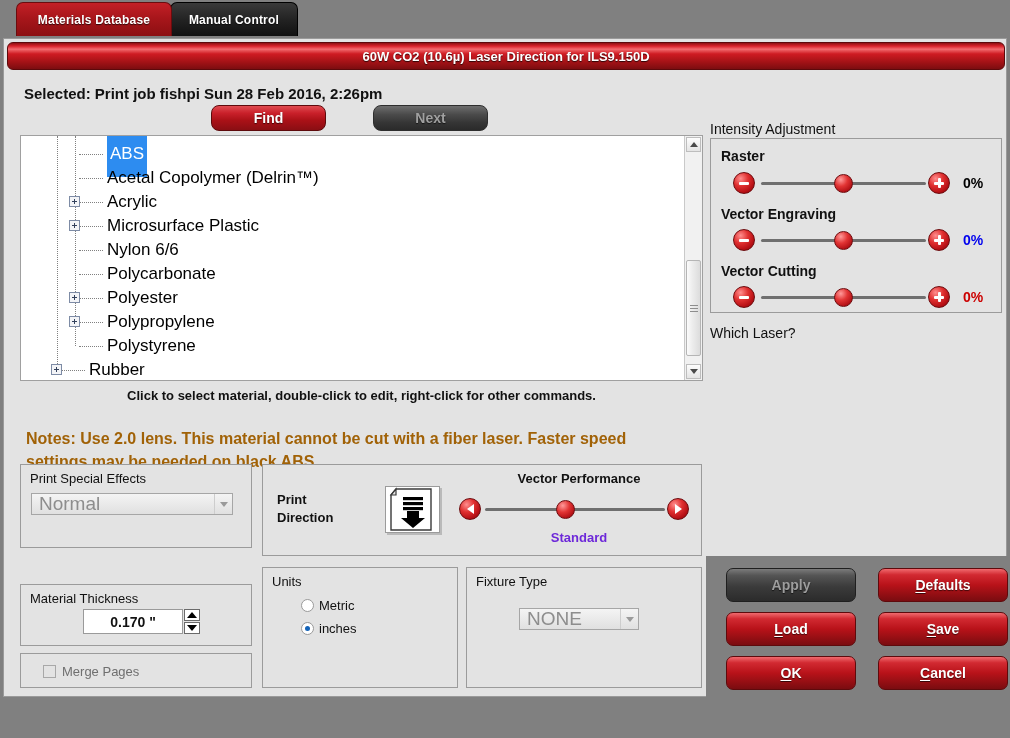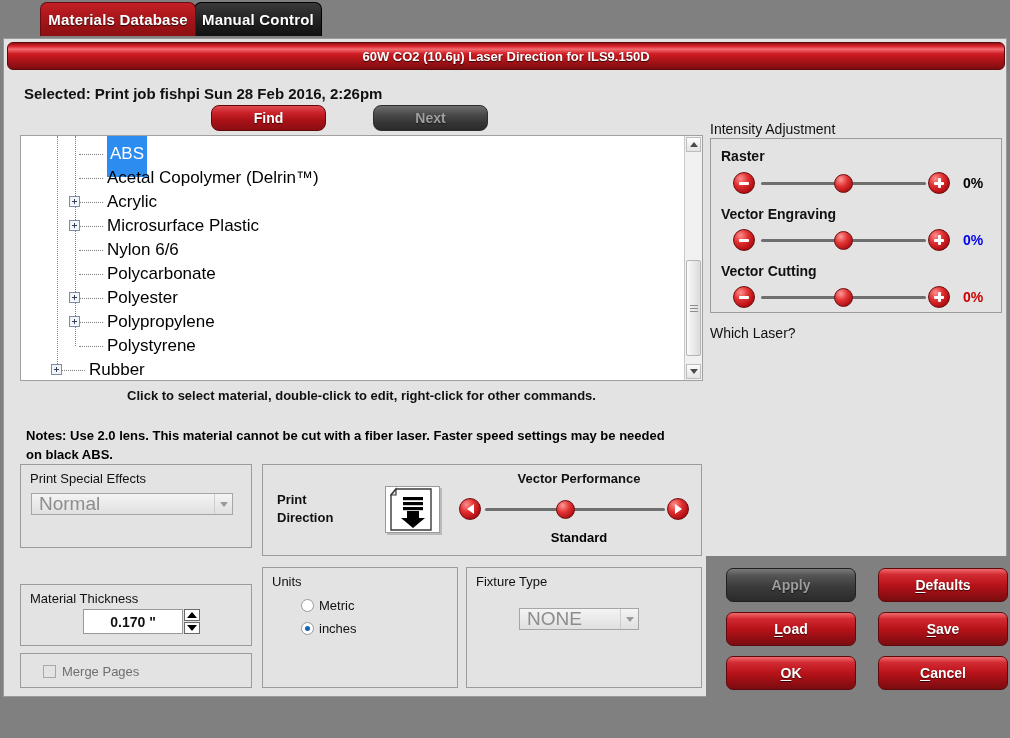--- a/index.html
+++ b/index.html
@@ -11,27 +11,26 @@
     overflow:hidden;
     position:relative;
     -webkit-font-smoothing:none;
   }
 
   
   #tabstrip { position:absolute; left:0; top:0; width:1010px; height:38px; }
   .tab {
     position:absolute; top:2px; height:34px;
     border-radius:7px 7px 0 0;
-    color:#fff; font-size:15px; font-weight:bold;
+    color:#fff; font-size:12px; font-weight:bold;
     display:flex; align-items:center; justify-content:center;
     letter-spacing:0.2px;
     border:1px solid #2a2a2a;
     border-bottom:none;
     text-shadow:0 1px 1px rgba(0,0,0,.7);
-    margin-left:24px;
   }
   #tab-materials {
     left:16px; width:156px;
     background:linear-gradient(to bottom,#c32026 0%,#a8161b 45%,#8c0f12 100%);
     border-color:#6b0c0e;
     z-index:3;
   }
   #tab-manual {
     left:170px; width:128px;
     background:linear-gradient(to bottom,#3a3a3a 0%,#232323 50%,#111 100%);
@@ -141,21 +140,21 @@
     display:block; width:8px; height:1px; background:#8d8d8d;
     box-shadow:0 3px 0 #8d8d8d, 0 -3px 0 #8d8d8d;
   }
 
   #hint {
     position:absolute; left:16px; top:349px; width:683px;
     text-align:center; font-size:13px; font-weight:bold; color:#111;
   }
   #notes {
     position:absolute; left:22px; top:388px; width:640px;
-    font-size:13px; font-weight:bold; color:#000000; line-height:1.45;
+    font-size:16px; font-weight:bold; color:#a16207; line-height:1.45;
   }
 
   
   .gbox { position:absolute; border:1px solid #9b9b9b; background:#e3e3e3; }
   .gtitle {
     position:absolute; font-size:13px; font-weight:normal; color:#111;
   }
 
   #gp-effects { left:16px; top:425px; width:232px; height:84px; }
   #gp-thick   { left:16px; top:545px; width:232px; height:62px; }
@@ -187,21 +186,21 @@
   #combo-fixture { left:52px; top:40px; width:120px; }
 
   
   #pd-label { position:absolute; left:14px; top:26px; font-size:13px; font-weight:bold; color:#111; line-height:1.35; }
   #pd-icon {
     position:absolute; left:122px; top:21px; width:55px; height:47px;
     background:#fff; border:1px solid #9b9b9b;
     box-shadow:2px 2px 0 rgba(0,0,0,.18);
   }
   #vp-title { position:absolute; left:192px; top:6px; width:248px; text-align:center; font-size:13px; font-weight:bold; color:#111; }
-  #vp-sub   { position:absolute; left:192px; top:65px; width:248px; text-align:center; font-size:13px; font-weight:bold; color:#000000; }
+  #vp-sub   { position:absolute; left:192px; top:65px; width:248px; text-align:center; font-size:13px; font-weight:bold; color:#6d28d9; }
 
   .rndbtn {
     position:absolute; width:22px; height:22px; border-radius:50%;
     background:radial-gradient(circle at 33% 28%, #ff8f8f 0%, #e03030 38%, #b50f14 72%, #7d0a0d 100%);
     border:1px solid #6e0b0e;
     display:flex; align-items:center; justify-content:center;
   }
   .rndbtn .minus { width:10px; height:3px; background:#fff; border-radius:1px; }
   .rndbtn .plus  { position:relative; width:10px; height:3px; background:#fff; border-radius:1px; }
   .rndbtn .plus:after { content:""; position:absolute; left:3.5px; top:-3.5px; width:3px; height:10px; background:#fff; border-radius:1px; }

